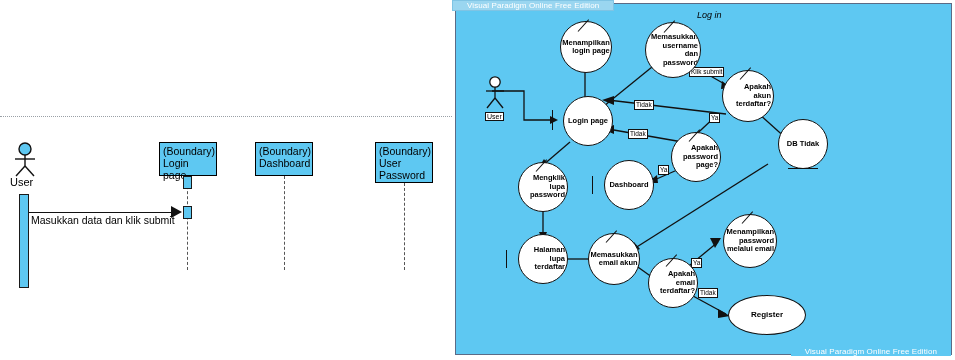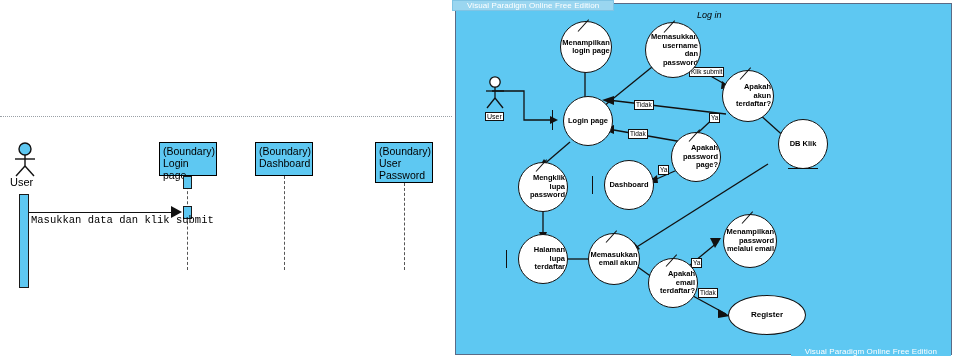--- a/index.html
+++ b/index.html
@@ -68,21 +68,20 @@
     width: 0; height: 0;
     border-top: 6px solid transparent;
     border-bottom: 6px solid transparent;
     border-left: 11px solid #111;
   }
   .msg-label {
     position: absolute;
     font-size: 10.5px;
     color: #000;
     white-space: nowrap;
-    font-family: Liberation Mono, monospace;
   }
 
   
   #flow-panel {
     position: absolute;
     left: 452px; top: 0;
     width: 503px; height: 360px;
     background: #ffffff;
   }
   .vp-frame {
@@ -326,21 +325,21 @@
     <div class="node" style="left:270px; top:70px; width:52px; height:52px;">
       <span>Apakah akun terdaftar?</span>
     </div>
     <div class="node-tick" style="left:288px; top:79px; width:16px; transform:rotate(-48deg);"></div>
 
     <div class="node" style="left:111px; top:96px; width:50px; height:50px;">
       <span>Login page</span>
     </div>
 
     <div class="node" style="left:326px; top:119px; width:50px; height:50px;">
-      <span>DB Klik</span>
+      <span>DB Tidak</span>
     </div>
     <div class="node-tick" style="left:336px; top:168px; width:30px;"></div>
 
     <div class="node" style="left:219px; top:132px; width:50px; height:50px;">
       <span>Apakah password page?</span>
     </div>
     <div class="node-tick" style="left:237px; top:141px; width:16px; transform:rotate(-48deg);"></div>
 
     <div class="node" style="left:66px; top:162px; width:50px; height:50px;">
       <span>Mengklik lupa password</span>

